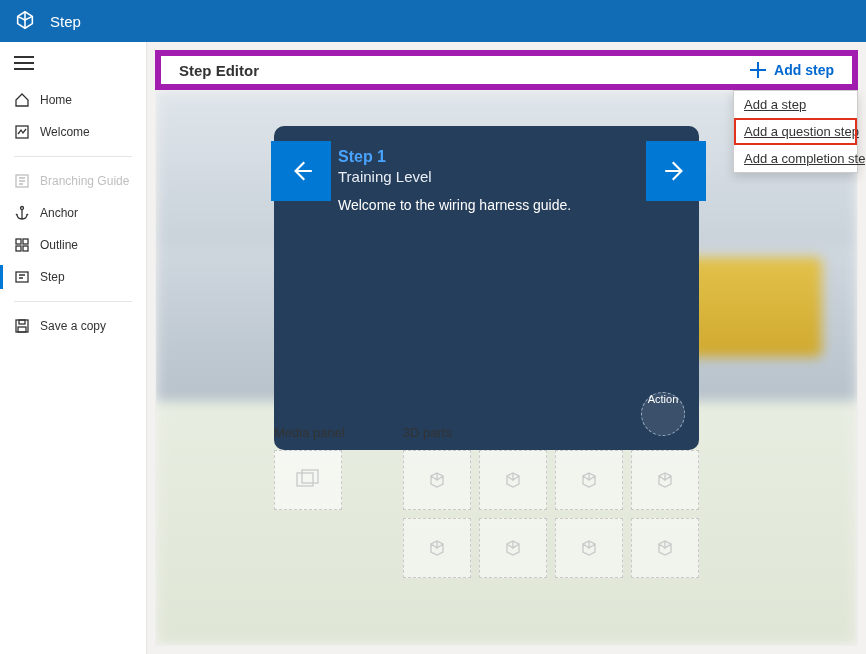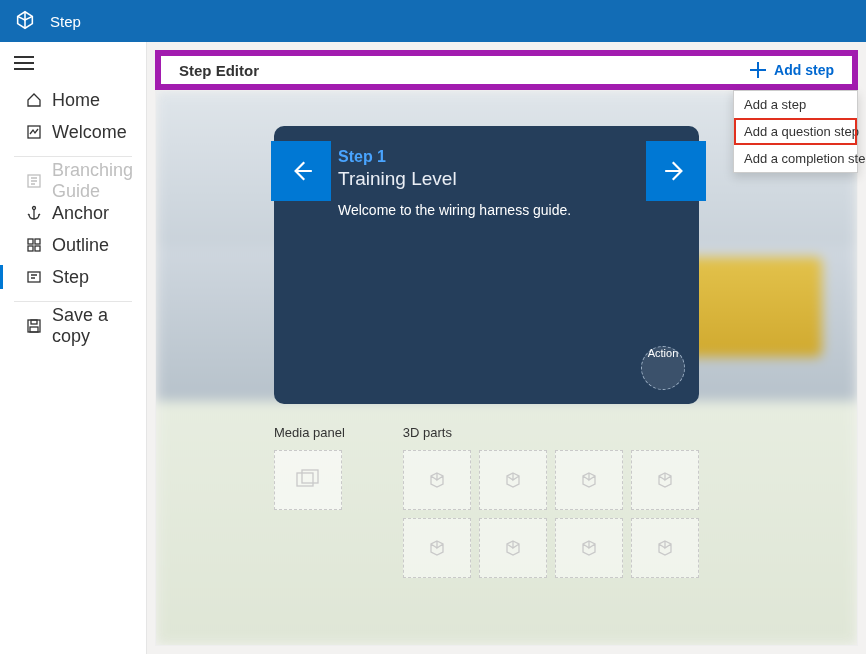--- a/index.html
+++ b/index.html
@@ -2,58 +2,58 @@
 <html><head>
 <meta charset="utf-8">
 <style>
 * { margin:0; padding:0; box-sizing:border-box; font-family:"Segoe UI",Arial,sans-serif; }
 body { width:866px; height:654px; overflow:hidden; background:#f3f2f1; }
 .header { height:42px; background:#126cb5; color:#fff; display:flex; align-items:center; padding:0 14px; font-size:15px; font-weight:400;}
 .header svg { margin-right:14px; }
 .sidebar { width:147px; background:#fff; position:absolute; top:42px; bottom:0; left:0; border-right:1px solid #e5e5e5; padding-top:10px;}
 .hamburger { width:20px; height:14px; margin:4px 14px 14px 14px; display:flex; flex-direction:column; justify-content:space-between; cursor:pointer;}
 .hamburger span { height:2px; background:#323232; }
-.nav-item { display:flex; align-items:center; height:32px; padding:0 26px; font-size:18px; color:#333; cursor:pointer; position:relative;}
+.nav-item { display:flex; align-items:center; height:32px; padding:0 14px; font-size:12px; color:#333; cursor:pointer; position:relative;}
 .nav-item.disabled { color:#bfbfbf; }
 .nav-item.active::before { content:""; position:absolute; left:0; top:4px; bottom:4px; width:3px; background:#0078d4; }
 .nav-item .icon { width:16px; height:16px; margin-right:10px; display:flex; align-items:center; justify-content:center;}
 .nav-sep { height:1px; background:#e5e5e5; margin:8px 14px; }
 .main { position:absolute; left:147px; right:0; top:42px; bottom:0; overflow:hidden; }
 .toolbar { height:40px; background:#fff; margin:8px 8px 0 8px; display:flex; align-items:center; padding:0 18px; font-size:15px; color:#333; border:6px solid #a21caf;}
 .toolbar .spacer { flex:1; }
 .add-step-btn { display:flex; align-items:center; color:#0168d0; font-size:14px; font-weight:600; cursor:pointer; }
 .add-step-btn .plus { width:16px; height:16px; margin-right:8px; position:relative;}
 .add-step-btn .plus::before,.add-step-btn .plus::after { content:""; position:absolute; background:#0168d0; }
 .add-step-btn .plus::before { left:7px; top:0; width:2px; height:16px; }
 .add-step-btn .plus::after { top:7px; left:0; height:2px; width:16px; }
 .canvas { position:absolute; top:48px; left:8px; right:8px; bottom:8px; border:1px solid #eee; overflow:hidden; }
 .canvas-bg { position:absolute; inset:0; filter:blur(6px); }
 .bg-ceiling { position:absolute; left:0; right:0; top:0; height:28%; background:linear-gradient(#dfe5ea,#c9d2da); }
 .bg-wall { position:absolute; left:0; right:0; top:28%; height:28%; background:linear-gradient(#cfd7df,#b7c2cb); }
 .bg-floor { position:absolute; left:0; right:0; bottom:0; height:44%; background:linear-gradient(#e7ede0,#dfe6d6); }
 .bg-yellow { position:absolute; right:5%; top:30%; width:28%; height:18%; background:linear-gradient(#e3c24b,#d0a92f); border-radius:6px; }
-.card { position:absolute; left:118px; top:35px; width:425px; height:278px; background:#253e5b; border-radius:10px; color:#fff; padding:20px 24px; }
+.card { position:absolute; left:118px; top:35px; width:425px; height:324px; background:#253e5b; border-radius:10px; color:#fff; padding:20px 24px; }
 .step-title { color:#49a4ff; font-size:16px; font-weight:600; margin-left:40px; margin-top:2px;}
-.step-sub { font-size:19px; margin-left:40px; margin-top:2px; color:#eaeef5;}
+.step-sub { font-size:15px; margin-left:40px; margin-top:2px; color:#eaeef5;}
 .step-text { font-size:14px; margin-left:40px; margin-top:12px; }
 .list-icon { position:absolute; left:30px; top:22px; width:20px; height:16px; }
 .list-icon span { display:block; height:2px; background:#b3c2d5; margin-bottom:3px; }
 .list-icon span:nth-child(1){width:10px;} .list-icon span:nth-child(2){width:14px;} .list-icon span:nth-child(3){width:10px;}
 .nav-arrow { position:absolute; top:50px; width:60px; height:60px; background:#0078d4; display:flex; align-items:center; justify-content:center; cursor:pointer; }
 .nav-arrow.left { left:115px; }
 .nav-arrow.right { left:490px; }
 .arrow-svg { width:26px; height:26px; stroke:#fff; stroke-width:2; fill:none; }
 .action-badge { position:absolute; right:14px; bottom:14px; width:44px; height:44px; border-radius:50%; border:1.5px dashed #9fb2c7; color:#fff; font-size:11px; display:flex; align-items:flex-start; justify-content:center; background:rgba(255,255,255,0.1); }
 .panels { position:absolute; left:118px; top:334px; display:flex; gap:58px; }
 .panel-label { font-size:13px; color:#333; margin-bottom:10px; }
 .media-slot { width:68px; height:60px; border:1.5px dashed #c9c9c9; display:flex; align-items:center; justify-content:center; background:rgba(255,255,255,0.6); }
 .parts-grid { display:grid; grid-template-columns:repeat(4,68px); grid-auto-rows:60px; gap:8px; }
 .part-slot { border:1.5px dashed #c9c9c9; display:flex; align-items:center; justify-content:center; background:rgba(255,255,255,0.5); }
 .dropdown { position:absolute; top:48px; right:8px; width:125px; background:#fff; border:1px solid #ccc; box-shadow:0 4px 10px rgba(0,0,0,0.15); z-index:10;}
-.dropdown-item { padding:6px 10px; font-size:13px; color:#333; cursor:pointer; white-space:nowrap;}
+.dropdown-item { padding:6px 10px; font-size:13px; color:#333; cursor:pointer; white-space:nowrap;text-decoration:underline;}
 .dropdown-item.highlighted { outline:2px solid #e1301e; outline-offset:-2px; }
 .placeholder-svg { stroke:#c9c9c9; fill:none; stroke-width:1.3; }
 </style>
 </head>
 <body>
 
 <div class="header">
   <span>
     <svg width="22" height="22" viewBox="0 0 24 24" fill="none">
         <path d="M4 8 L12 3 L20 8 L20 16 L12 21 L4 16 Z" stroke="#fff" stroke-width="1.7"></path>

